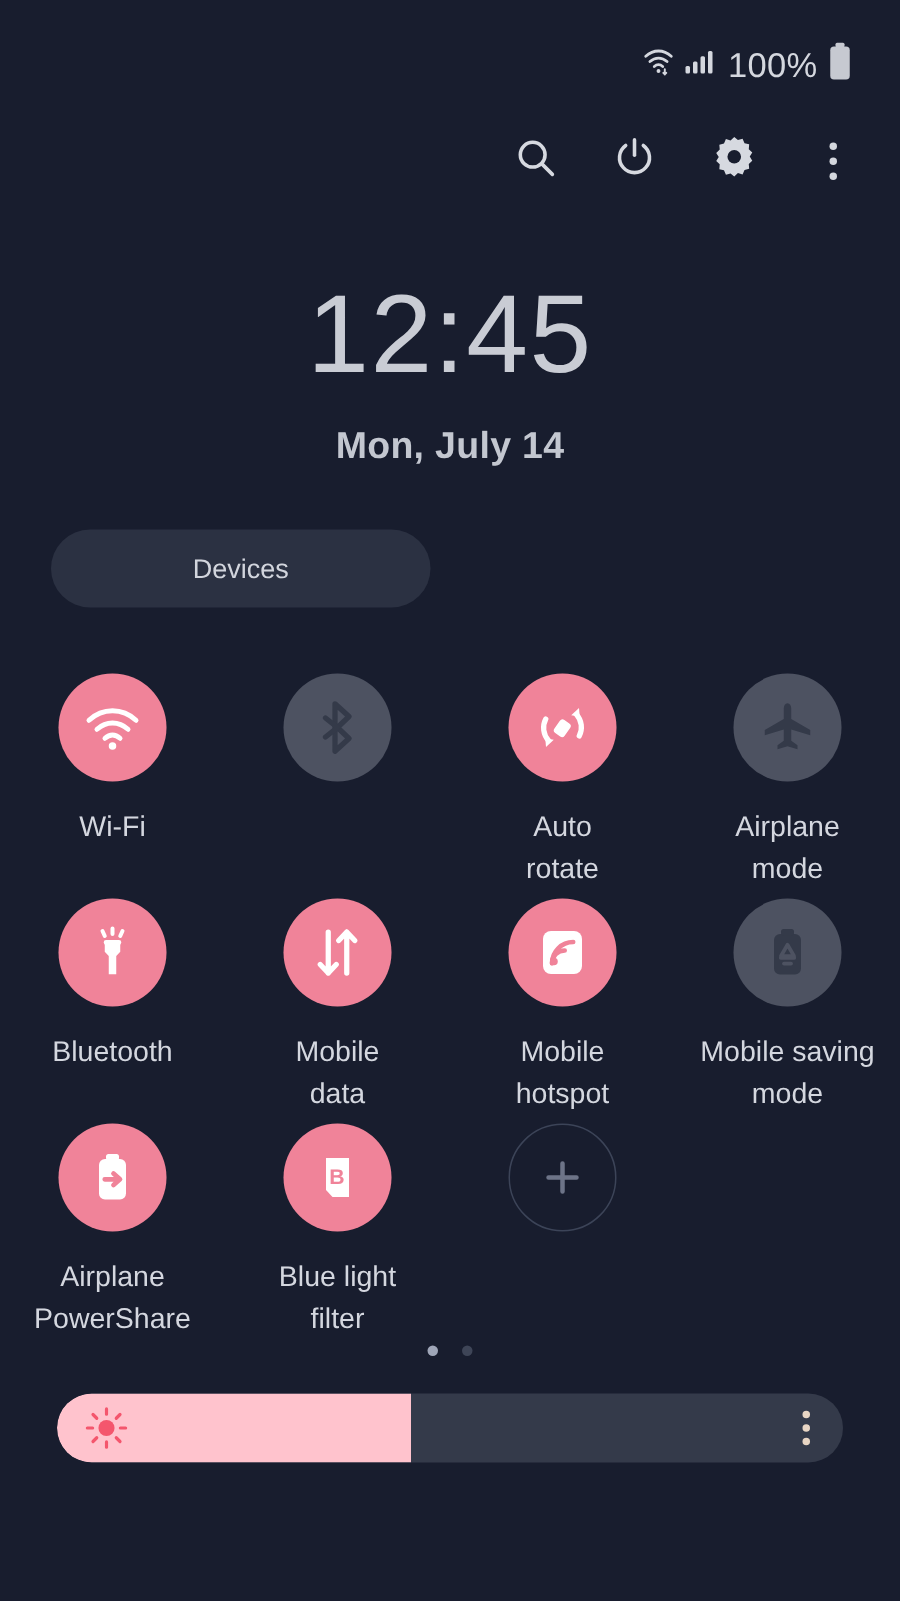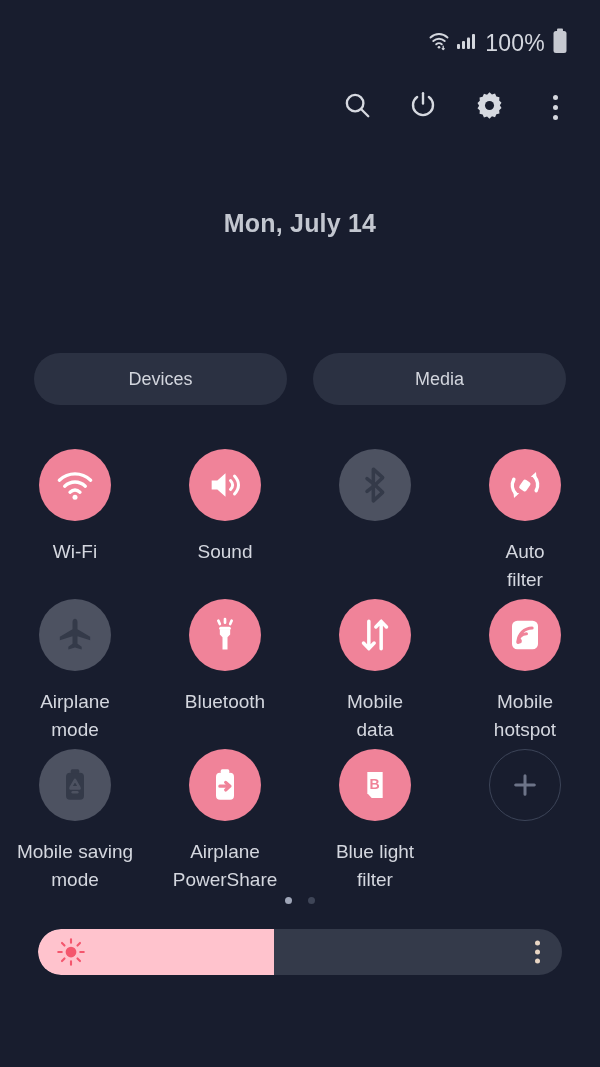--- a/index.html
+++ b/index.html
@@ -180,76 +180,64 @@
     <div class="tool-btn">
       <span class="tb-dots">
         <i></i>
           <i></i>
           <i></i>
       </span>
     </div>
   </div>
 
   <div class="clock-area">
+    <div class="clock-time">12:45</div>
     <div class="clock-date">Mon, July 14</div>
   </div>
 
   <div class="pill-row">
     <div class="pill">Devices</div>
-    <div class="pill">Media</div>
   </div>
 
   <div class="grid" id="toggle-grid">
       <div class="tile">
         <div class="circle on">
           <svg width="40" height="40" viewBox="0 0 24 24">
             <g fill="none" stroke="#ffffff" stroke-width="2" stroke-linecap="round">
               <path d="M2.6 9.1C5.3 6.6 8.5 5.3 12 5.3s6.7 1.3 9.4 3.8"></path>
               <path d="M5.8 12.7c1.9-1.7 3.9-2.5 6.2-2.5s4.3.8 6.2 2.5"></path>
               <path d="M9 16.3c1-.9 1.9-1.3 3-1.3s2 .4 3 1.3"></path>
             </g>
             <circle cx="12" cy="19.4" r="1.5" fill="#ffffff"></circle>
           </svg>
         </div>
         <div class="tile-label">Wi-Fi</div>
       </div>
       <div class="tile">
-        <div class="circle on">
-          <svg width="40" height="40" viewBox="0 0 24 24">
-            <path d="M4 9.3h3.4L12.3 5v14L7.4 14.7H4z" fill="#ffffff"></path>
-            <g fill="none" stroke="#ffffff" stroke-width="1.8" stroke-linecap="round">
-              <path d="M15.3 9.3c.9 1 1.3 1.9 1.3 2.7s-.4 1.7-1.3 2.7"></path>
-              <path d="M17.7 6.6c1.6 1.7 2.4 3.5 2.4 5.4s-.8 3.7-2.4 5.4"></path>
-            </g>
-          </svg>
-        </div>
-        <div class="tile-label">Sound</div>
-      </div>
-      <div class="tile">
         <div class="circle off">
           <svg width="40" height="40" viewBox="0 0 24 24">
             <path d="M11 2.5l5.6 5.1L12 12l4.6 4.4L11 21.5V2.5z" fill="none" stroke="#343a49" stroke-width="2.1" stroke-linejoin="round"></path>
             <path d="M7.2 8.2L12 12l-4.8 3.8" fill="none" stroke="#343a49" stroke-width="2.1" stroke-linecap="round" stroke-linejoin="round"></path>
           </svg>
         </div>
       </div>
       <div class="tile">
         <div class="circle on">
           <svg width="40" height="40" viewBox="0 0 24 24">
             <g fill="none" stroke="#ffffff" stroke-width="2.1" stroke-linecap="round">
               <path d="M17.6 6.8a7.6 7.6 0 0 1 1.1 8.6"></path>
               <path d="M6.4 17.2a7.6 7.6 0 0 1-1.1-8.6"></path>
             </g>
             <path d="M18.6 4.2l.3 3.5-3.4-.6z" fill="#ffffff"></path>
             <path d="M5.4 19.8l-.3-3.5 3.4.6z" fill="#ffffff"></path>
             <rect x="9.6" y="9.1" width="5" height="6.4" rx="1.3" transform="rotate(35 12 12)" fill="#ffffff"></rect>
           </svg>
         </div>
         <div class="tile-label">Auto
-filter</div>
+rotate</div>
       </div>
       <div class="tile">
         <div class="circle off">
           <svg width="40" height="40" viewBox="0 0 24 24">
             <path d="M12 2.3c.9 0 1.5.9 1.5 2.1v4.2l7.6 4.4v2.1l-7.6-2.3v4.5l2.5 1.8v1.6L12 19.5l-4 1.2v-1.6l2.5-1.8v-4.5L2.9 15.1V13l7.6-4.4V4.4c0-1.2.6-2.1 1.5-2.1z" fill="#343a49"></path>
           </svg>
         </div>
         <div class="tile-label">Airplane
 mode</div>
       </div>

